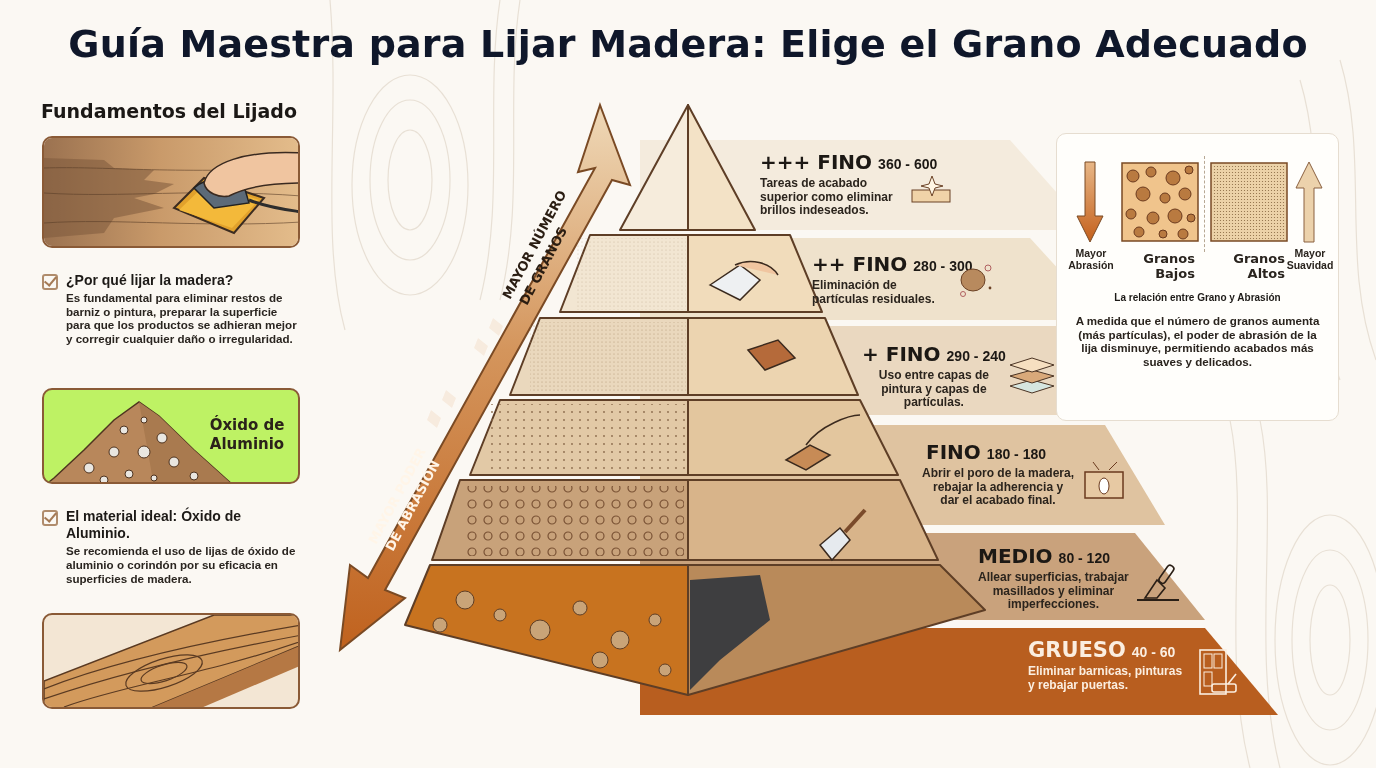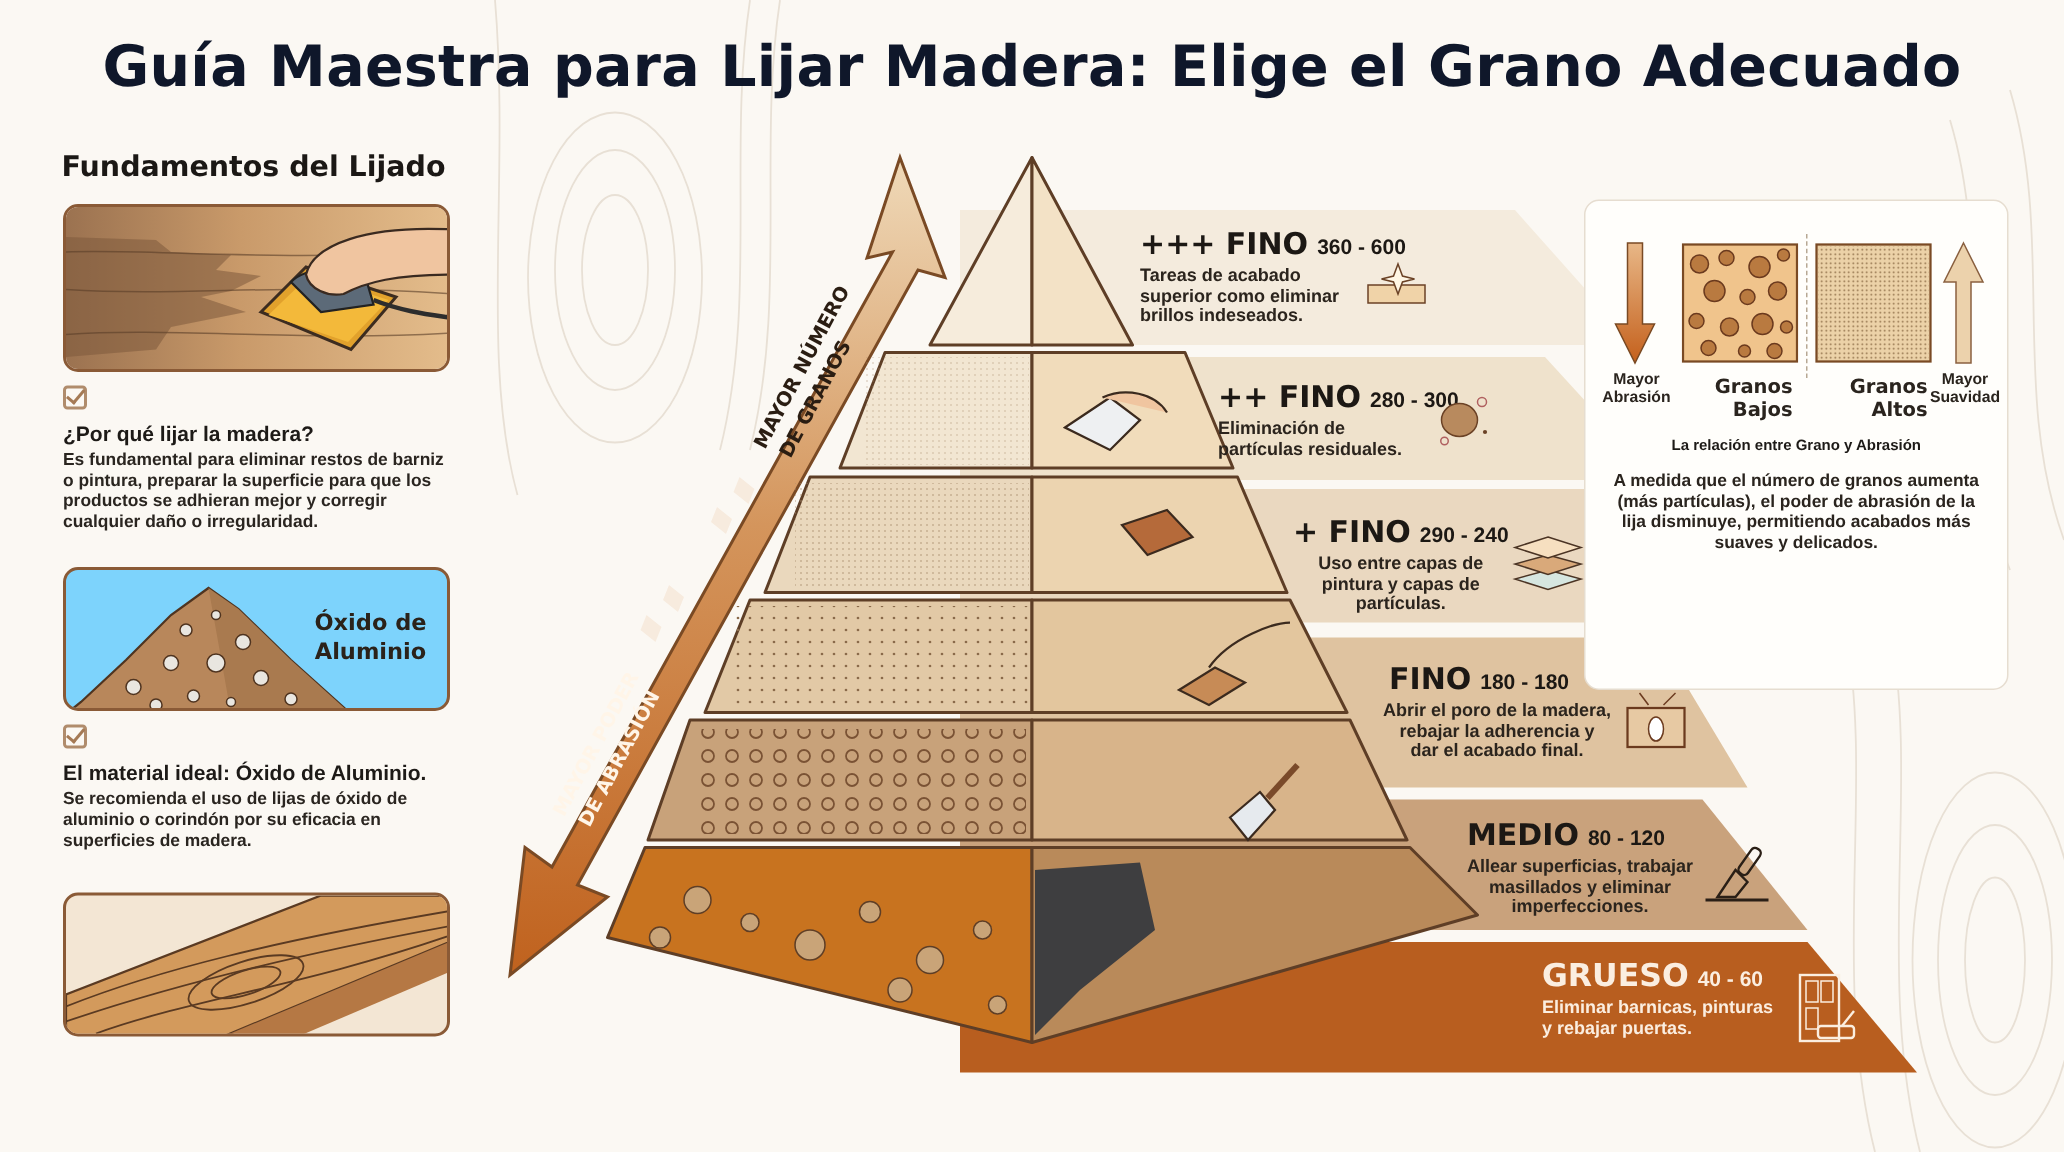--- a/index.html
+++ b/index.html
@@ -21,21 +21,21 @@
   .left-col { position: absolute; left: 42px; top: 100px; width: 262px; }
   .left-heading {
     font-family: "DejaVu Sans", sans-serif;
     font-size: 19px; font-weight: 700; text-align: center; margin-left: -8px; color: #1b1815;
   }
   .card-img {
     width: 258px; border: 2px solid #8a5a36; border-radius: 10px;
     overflow: hidden; position: relative;
   }
   .card-img svg { display: block; }
-  .fact { display: flex; gap: 8px; margin-top: 7px; flex-direction: column; }
+  .fact { display: flex; gap: 8px; margin-top: 24px; }
   .check {
     width: 16px; height: 16px; flex: 0 0 16px; border: 2px solid #b08c6c; border-radius: 3px;
     margin-top: 2px; position: relative;
   }
   .check::after {
     content: ""; position: absolute; left: 3px; top: -2px; width: 5px; height: 10px;
     border-right: 2px solid #a57a55; border-bottom: 2px solid #a57a55; transform: rotate(40deg);
   }
   .fact-title { font-size: 14px; font-weight: 700; color: #1d1a17; line-height: 17px; }
   .fact-body { font-size: 11.6px; line-height: 13.6px; color: #2a2520; margin-top: 2px; font-weight: 600; }
@@ -46,21 +46,21 @@
   
   .band-text { position: absolute; }
   .band-head { white-space: nowrap; }
   .band-name { font-family: "DejaVu Sans", sans-serif; font-weight: 700; font-size: 20px; color: #1c1814; }
   .band-range { font-weight: 700; font-size: 14px; color: #1c1814; margin-left: 6px; }
   .band-desc { font-size: 12px; line-height: 13.5px; color: #2b241d; margin-top: 3px; font-weight: 600; }
   .band-icon { position: absolute; }
 
   
   .info-box {
-    position: absolute; left: 1056px; top: 133px; width: 283px; height: 327px;
+    position: absolute; left: 1056px; top: 133px; width: 283px; height: 288px;
     background: #fffefb; border: 1.5px solid #e6ddd0; border-radius: 10px;
   }
   .info-lbl { position: absolute; font-size: 10.5px; font-weight: 600; text-align: center; line-height: 12px; color: #2a241e; }
   .info-grain { position: absolute; font-family: "DejaVu Sans", sans-serif; font-size: 13px; font-weight: 700; text-align: right; line-height: 15px; color: #2a241e; }
   .info-title { position: absolute; left: 0; right: 0; top: 158px; text-align: center; font-size: 10px; font-weight: 700; color: #1d1a17; }
   .info-body { position: absolute; left: 14px; right: 14px; top: 180px; text-align: center; font-size: 11.6px; line-height: 13.6px; color: #2a241e; font-weight: 600; }
 </style>
 </head>
 <body>
 
@@ -111,21 +111,21 @@
     </svg>
   </div>
   <div class="fact">
     <span class="check"></span>
     <div>
       <div class="fact-title">¿Por qué lijar la madera?</div>
       <div class="fact-body">Es fundamental para eliminar restos de barniz o pintura, preparar la superficie para que los productos se adhieran mejor y corregir cualquier daño o irregularidad.</div>
     </div>
   </div>
 
-  <div class="card-img" style="height:96px;margin-top:24px;background:#7dd3fc;">
+  <div class="card-img" style="height:96px;margin-top:43px;background:#bef264;">
     <svg width="258" height="96" viewBox="0 0 258 96" style="position:absolute;left:0;top:0;">
       <path d="M0 96 L 10 88 L 40 60 L 70 30 L 95 12 L 115 26 L 150 60 L 190 96 Z" fill="#b8875b" stroke="#4f3420" stroke-width="1.5"></path>
       <path d="M95 12 L 115 26 L 150 60 L 190 96 L 110 96 Z" fill="#a97a4f"></path>
       <g fill="#e9e6e0" stroke="#4f3420" stroke-width="1">
         <circle cx="80" cy="40" r="4"></circle>
           <circle cx="100" cy="30" r="3"></circle>
           <circle cx="118" cy="48" r="5"></circle>
         <circle cx="70" cy="62" r="5"></circle>
           <circle cx="100" cy="62" r="6"></circle>
           <circle cx="130" cy="72" r="5"></circle>

